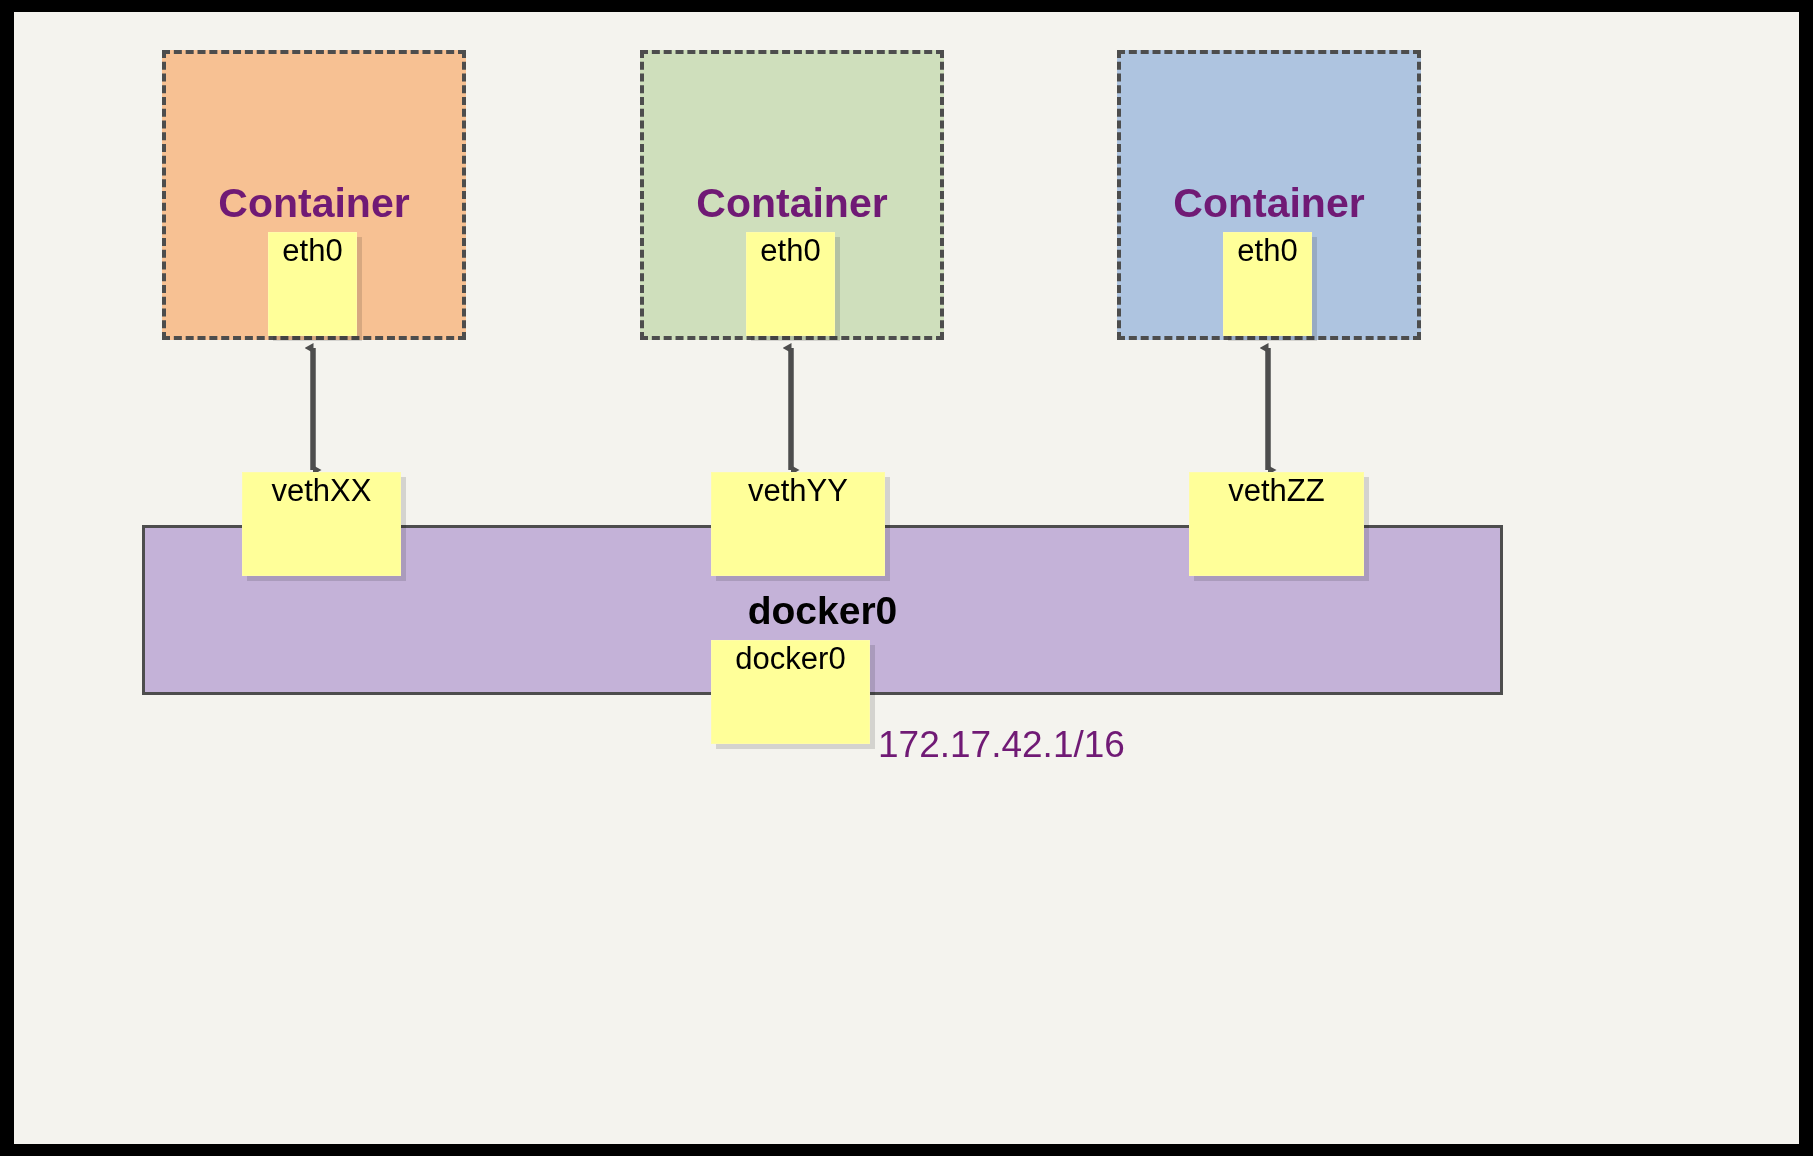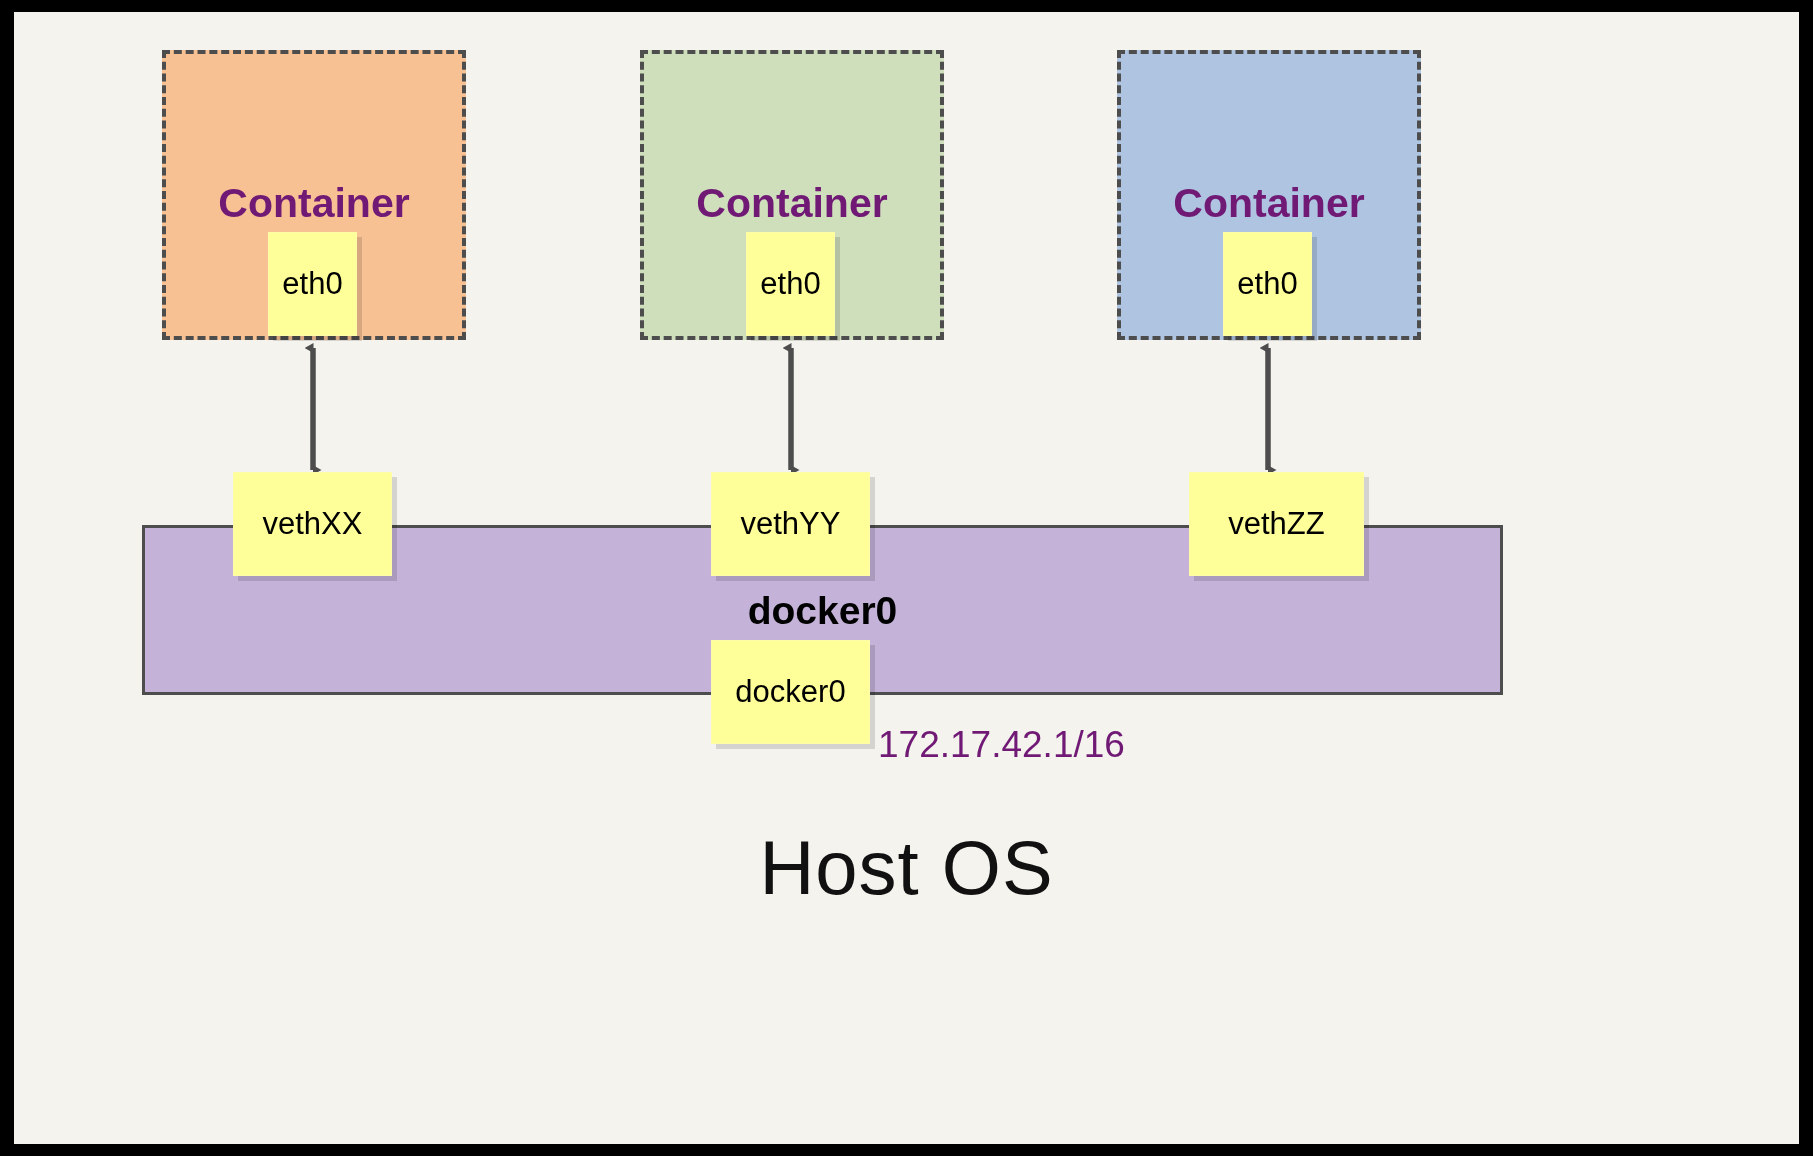--- a/index.html
+++ b/index.html
@@ -46,21 +46,20 @@
   }
 
   
   .ybox {
     position: absolute;
     background: #ffff99;
     border: 1px solid #fffca8;
     box-sizing: border-box;
     box-shadow: 5px 5px 0 rgba(0,0,0,0.13);
     display: flex;
-    align-items: center;
     justify-content: center;
     color: #000000;
     font-size: 31px;
     font-weight: normal;
     z-index: 6;
   }
 
   
   .arrow-svg {
     position: absolute;
@@ -166,32 +165,31 @@
         </marker>
       </defs>
       <line x1="16" y1="132" x2="16" y2="10" stroke="#4d4d4d" stroke-width="5" marker-end="url(#ah3-up)"></line>
       <line x1="16" y1="10" x2="16" y2="132" stroke="#4d4d4d" stroke-width="5" marker-end="url(#ah3-dn)"></line>
     </svg>
 
     <div id="bridge" style="left:128px; top:513px; width:1361px; height:170px;"></div>
 
     <div id="bridge-label" style="left:128px; top:577px; width:1361px;">docker0</div>
 
-    <div class="ybox" style="left:219px; top:460px; width:159px; height:104px;">
+    <div class="ybox" style="left:228px; top:460px; width:159px; height:104px;">
       <span>vethXX</span>
     </div>
-    <div class="ybox" style="left:697px; top:460px; width:159px; height:104px;">
+    <div class="ybox" style="left:697px; top:460px; width:174px; height:104px;">
       <span>vethYY</span>
     </div>
     <div class="ybox" style="left:1175px; top:460px; width:175px; height:104px;">
       <span>vethZZ</span>
     </div>
 
     <div class="ybox" style="left:697px; top:628px; width:159px; height:104px;">
       <span>docker0</span>
     </div>
 
     <div id="ip-label" style="left:864px; top:712px;">172.17.42.1/16</div>
 
-    <div id="host-os" style="top:812px;">Host OS</div>
 
   </div>
 </div>
 
 </body></html>

